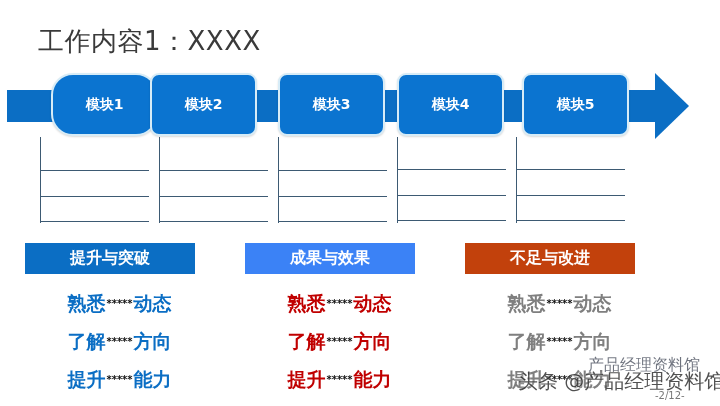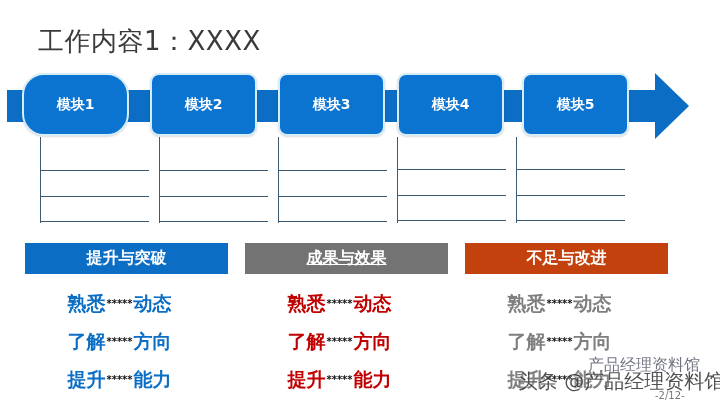--- a/index.html
+++ b/index.html
@@ -7,39 +7,39 @@
          font-family:"DejaVu Sans","Liberation Sans",sans-serif; }
   .title { position:absolute; left:38px; top:24px; font-size:26px; font-weight:normal; color:#3a3a3a; letter-spacing:0.5px; white-space:nowrap; }
   .bar { position:absolute; left:7px; top:90px; width:655px; height:32px; background:#0b6ec4; }
   .arrow-head { position:absolute; left:655px; top:73px; width:0; height:0;
                 border-top:33px solid transparent; border-bottom:33px solid transparent; border-left:34px solid #0b6ec4; }
   .module { position:absolute; top:73px; width:107px; height:63px; background:#0b74d0; border-radius:9px;
             border:2px solid #d7ecf7; box-sizing:border-box; box-shadow:0 1px 2px rgba(0,0,0,0.15);
             display:flex; align-items:center; justify-content:center; color:#ffffff; font-weight:bold; font-size:14px; }
   .lines { position:absolute; top:137px; width:110px; height:86px; border-left:1px solid #3d5a73; box-sizing:border-box; }
   .lines .rule { position:absolute; left:0; width:108px; height:0; border-top:1px solid #3d5a73; }
-  .hdr { position:absolute; top:243px; width:203px; height:31px; display:flex; align-items:center; justify-content:center;
+  .hdr { position:absolute; top:243px; width:170px; height:31px; display:flex; align-items:center; justify-content:center;
          color:#ffffff; font-weight:bold; font-size:16px; }
   .col { position:absolute; top:285px; width:213px; }
   .row { height:38px; display:flex; align-items:center; justify-content:center; font-weight:bold; font-size:19px; white-space:nowrap; }
   .row .stars { color:#111111; font-size:10px; font-weight:bold; margin:0 1px; position:relative; top:-1px; }
   .wm { position:absolute; left:518px; top:368px; font-size:20px; color:#333333; opacity:0.85; white-space:nowrap;
         text-shadow:0 0 2px #fff; }
   .wm2 { position:absolute; left:588px; top:355px; font-size:16px; color:#0f172a; opacity:0.6; white-space:nowrap; }
   .pg { position:absolute; left:655px; top:390px; font-size:10px; color:#777777;text-align:right; }
 </style>
 </head>
 <body>
 
 <div class="title">工作内容1：XXXX</div>
 
 <div class="bar"></div>
 <div class="arrow-head"></div>
 
-<div class="module" style="left:22px;border-radius:22px;">模块1</div>
+<div class="module" style="left:51px;border-radius:22px;">模块1</div>
 <div class="module" style="left:150px;text-align:right;">模块2</div>
 <div class="module" style="left:278px;">模块3</div>
 <div class="module" style="left:397px;">模块4</div>
 <div class="module" style="left:516px;margin-left:6px;">模块5</div>
 
 <div class="lines" style="left:40px;">
   <div class="rule" style="top:33px;"></div>
   <div class="rule" style="top:59px;"></div>
   <div class="rule" style="top:84px;"></div>
 </div>
@@ -58,21 +58,21 @@
   <div class="rule" style="top:58px;"></div>
   <div class="rule" style="top:83px;"></div>
 </div>
 <div class="lines" style="left:516px;">
   <div class="rule" style="top:32px;"></div>
   <div class="rule" style="top:58px;"></div>
   <div class="rule" style="top:83px;"></div>
 </div>
 
 <div class="hdr" style="left:25px; background:#0b6ec4;">提升与突破</div>
-<div class="hdr" style="left:245px; background:#737373;text-decoration:underline;">成果与效果</div>
+<div class="hdr" style="left:245px; background:#3b82f6;">成果与效果</div>
 <div class="hdr" style="left:465px; background:#c2410c;">不足与改进</div>
 
 <div class="col" style="left:13px; color:#0b6ec4;">
   <div class="row">
       <span>熟悉</span>
       <span class="stars">*****</span>
       <span>动态</span>
     </div>
   <div class="row">
       <span>了解</span>

